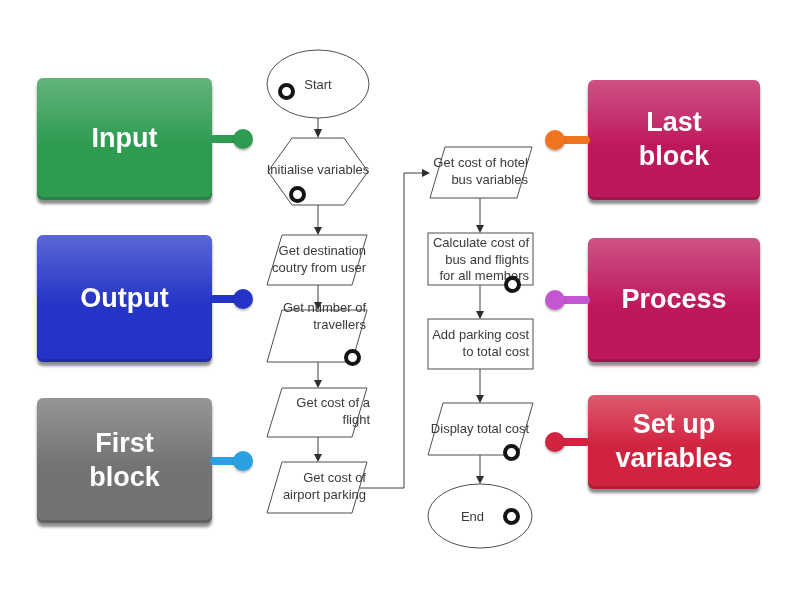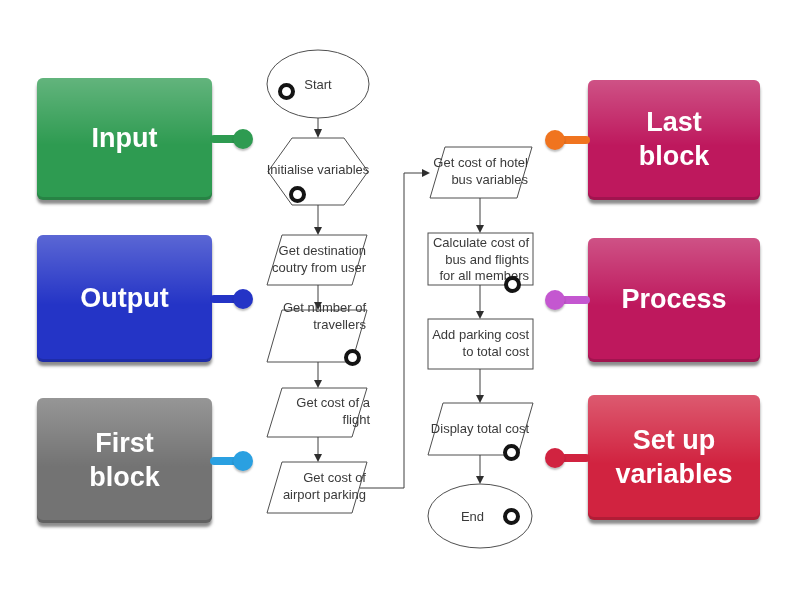--- a/index.html
+++ b/index.html
@@ -128,19 +128,19 @@
   <div class="card" style="left: 588px; top: 80px; width: 172px; height: 120px; background-color: #be185d;">
     <span class="card-label">Last block</span>
     <span class="stem left-side" style="background-color: rgb(240, 116, 31);"></span>
     <span class="dot left-side" style="background-color: rgb(240, 116, 31);"></span>
   </div>
   <div class="card" style="left: 588px; top: 238px; width: 172px; height: 124px; background-color: #be185d;">
     <span class="card-label">Process</span>
     <span class="stem left-side" style="background-color: rgb(196, 87, 208);"></span>
     <span class="dot left-side" style="background-color: rgb(196, 87, 208);"></span>
   </div>
-  <div class="card" style="left: 588px; top: 395px; width: 172px; height: 125px; background-color: rgb(209, 35, 64); align-items: center;">
+  <div class="card" style="left: 588px; top: 395px; width: 172px; height: 94px; background-color: rgb(209, 35, 64); align-items: center;">
     <span class="card-label">Set up variables</span>
     <span class="stem left-side" style="background-color: rgb(209, 35, 64);"></span>
     <span class="dot left-side" style="background-color: rgb(209, 35, 64);"></span>
   </div>
 
 </div>
 
 </body></html>

